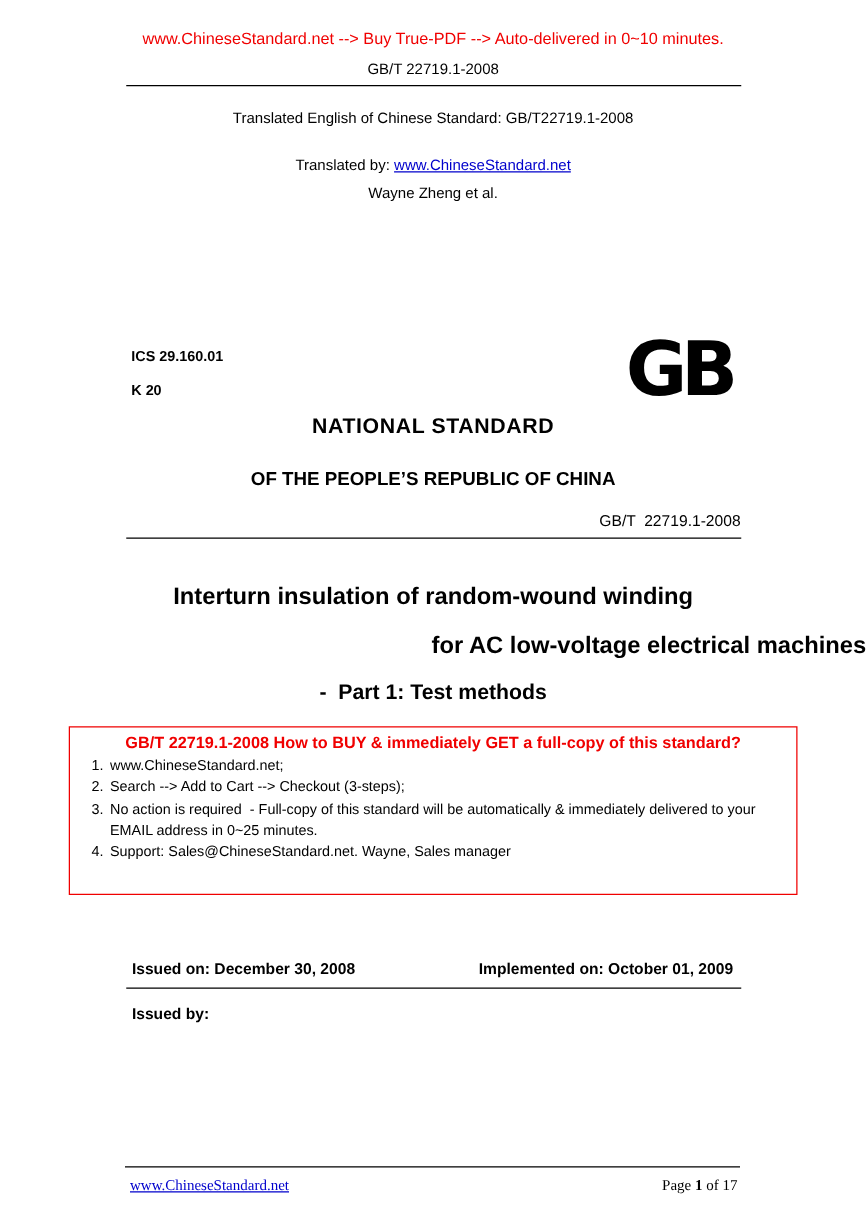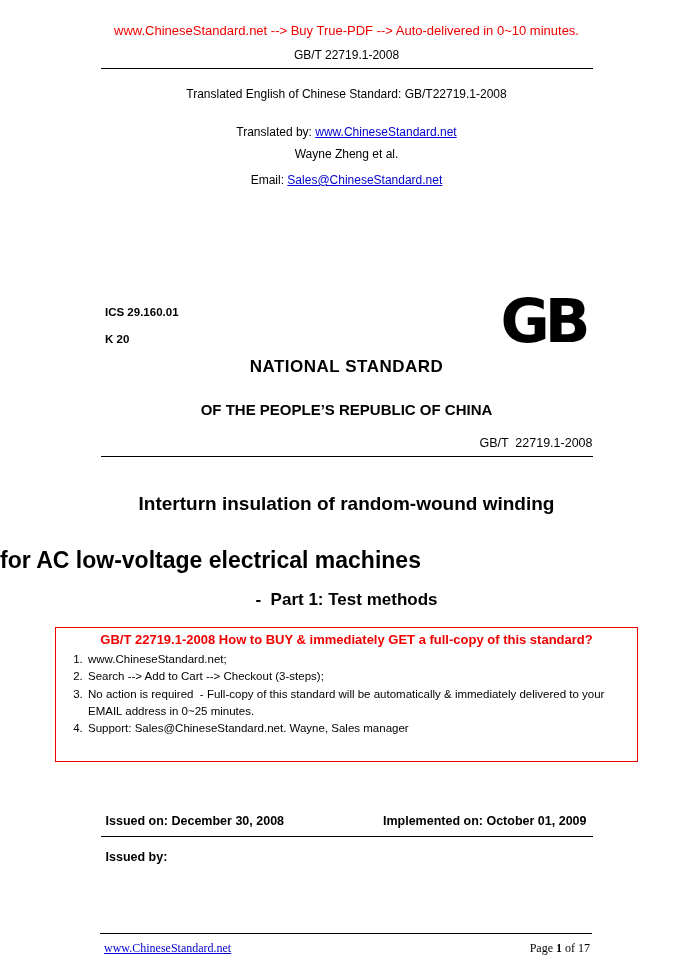--- a/index.html
+++ b/index.html
@@ -35,21 +35,21 @@
 
   .nat-std-1 { margin-top:6px; text-align:center; font-weight:bold; font-size:17px; letter-spacing:.5px; }
   .nat-std-2 { margin-top:24px; text-align:center; font-weight:bold; font-size:15px; }
 
   .code-right {
     width:492px; margin:18px auto 0; text-align:right; font-size:12.5px;
   }
   .rule-mid { margin-top:6px; }
 
   .doc-title-1 { margin-top:36px; text-align:center; font-weight:bold; font-size:19px; }
-  .doc-title-2 { margin-top:32px; text-align:left; font-weight:bold; font-size:23px; }
+  .doc-title-2 { margin-top:17px; text-align:right; font-weight:bold; font-size:19px; }
   .doc-title-3 { margin-top:16px; text-align:center; font-weight:bold; font-size:17px; }
 
   .buy-box {
     width:583px; margin:17px auto 0;
     border:1px solid #f00000;
     padding:4px 8px 24px 8px;
   }
   .buy-heading { text-align:center; color:#f00000; font-weight:bold; font-size:13px; }
   .buy-list { margin:4px 0 0 0; padding-left:22px; font-size:11.5px; line-height:1.5; }
   .buy-list li { padding-left:2px; }
@@ -86,24 +86,20 @@
 
   <div class="code-top">GB/T 22719.1-2008</div>
   <hr class="rule rule-top">
 
   <div class="trans-line t1">Translated English of Chinese Standard: GB/T22719.1-2008</div>
   <div class="trans-line t2">
     <span>Translated by:</span>
     <a href="#">www.ChineseStandard.net</a>
   </div>
   <div class="trans-line t3">Wayne Zheng et al.</div>
-  <div class="trans-line t4">
-    <span>Email:</span>
-    <a href="#">Sales@ChineseStandard.net</a>
-  </div>
 
   <div class="ics-row">
     <div class="ics-left">
       <div>ICS 29.160.01</div>
       <div class="k-code">K 20</div>
     </div>
     <svg class="gb-logo" width="104" height="60" viewBox="0 0 104 60">
       <text x="52" y="51" text-anchor="middle" font-family="DejaVu Sans, sans-serif" font-size="60" font-weight="bold" letter-spacing="-5" fill="#000">GB</text>
     </svg>
   </div>

